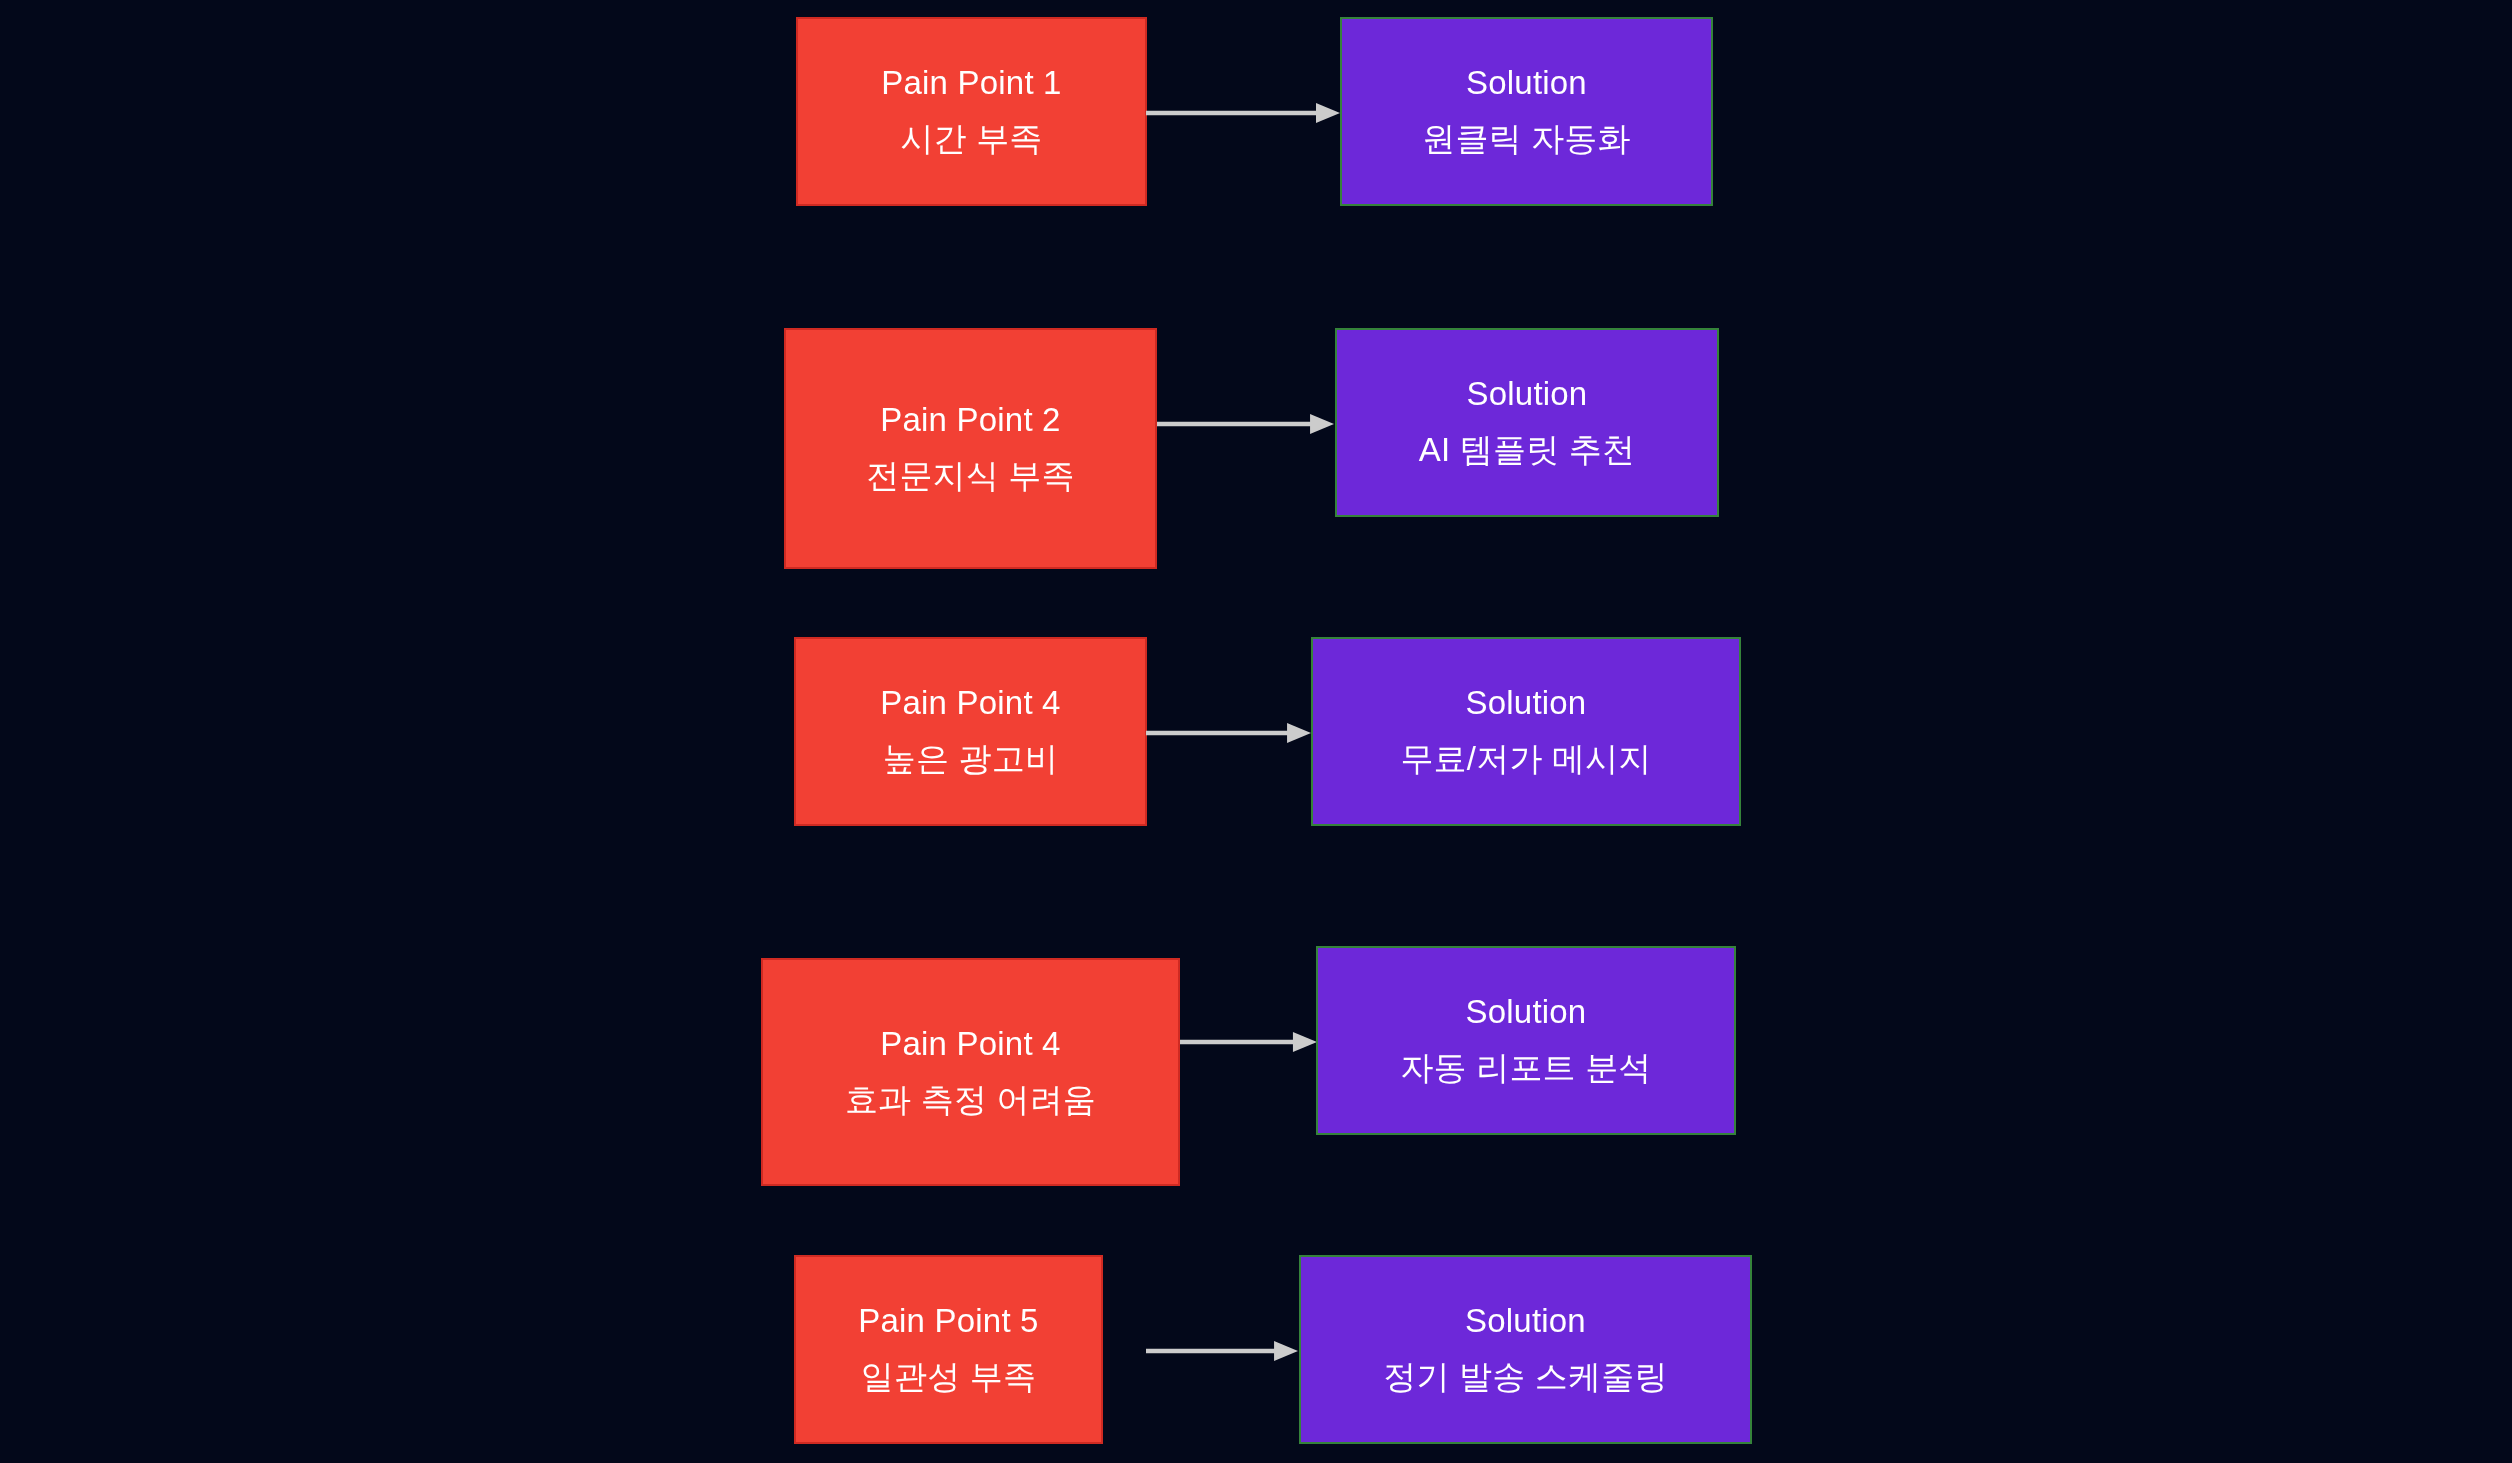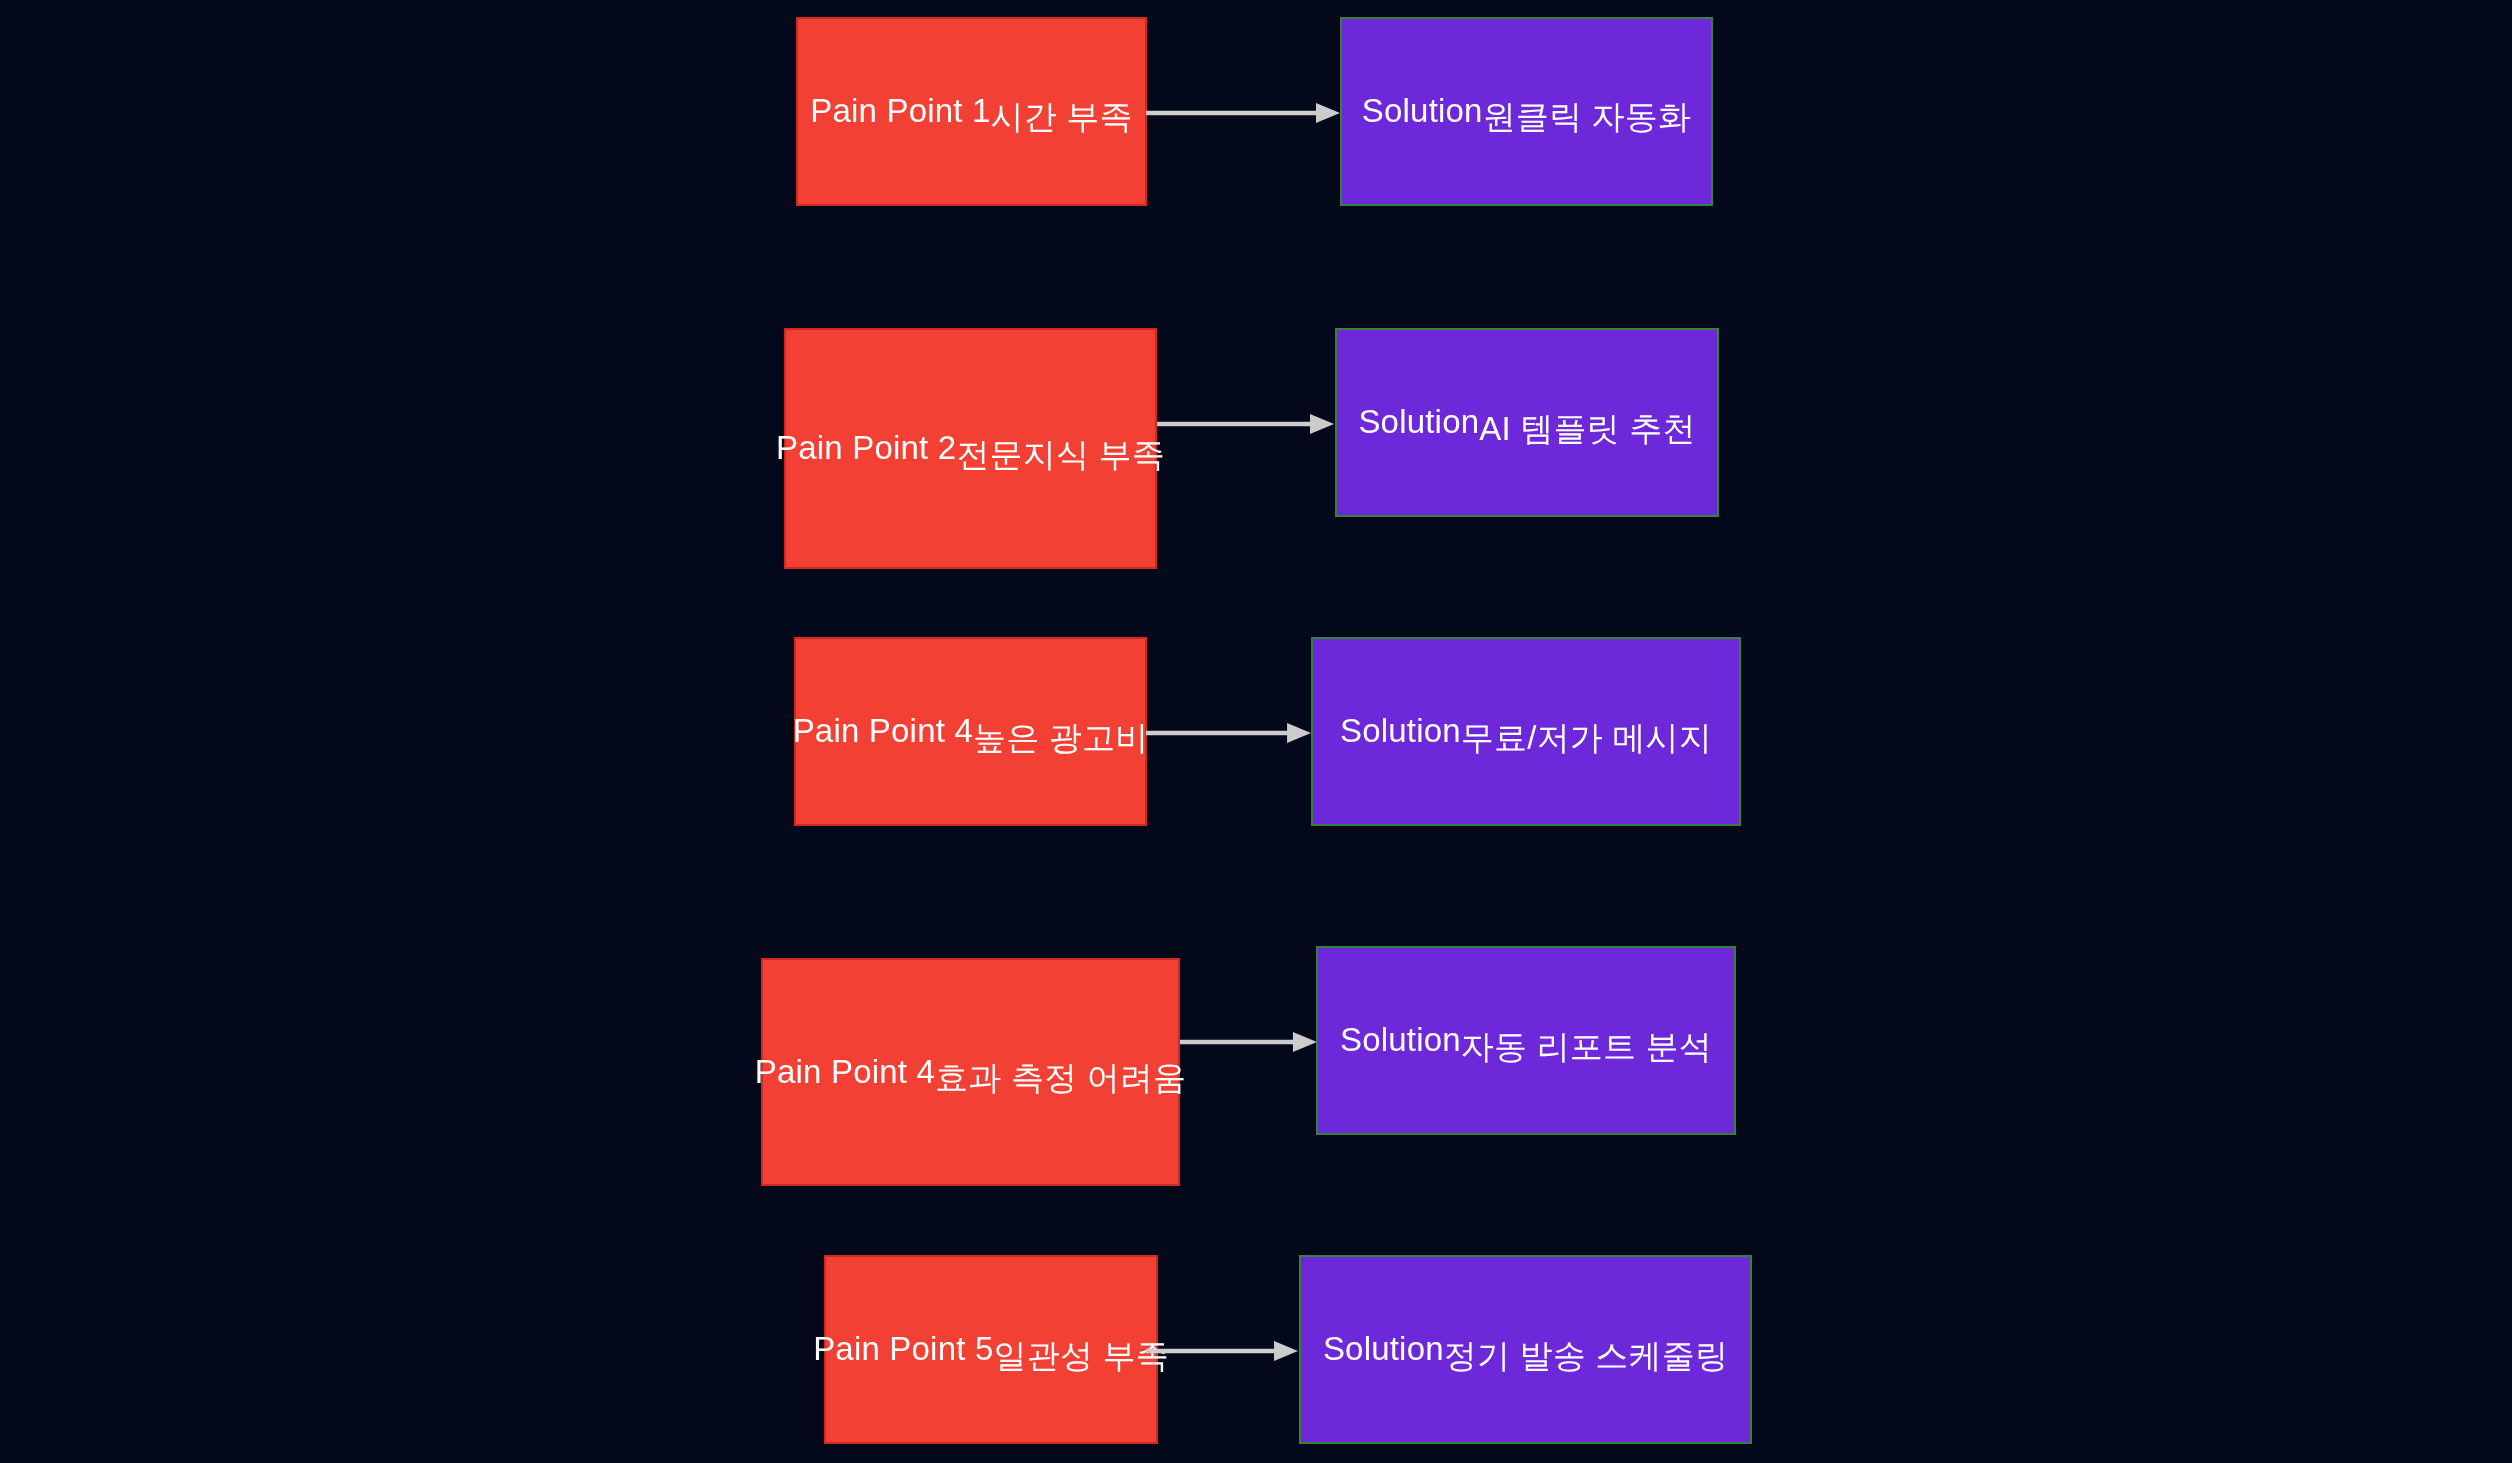--- a/index.html
+++ b/index.html
@@ -21,20 +21,21 @@
   }
   .flow-row {
     position: absolute;
     left: 0;
     width: 2512px;
   }
   .node-box {
     position: absolute;
     box-sizing: border-box;
     display: flex;
+    flex-direction: column;
     align-items: center;
     justify-content: center;
     text-align: center;
     color: #ffffff;
     line-height: 1.30;
   }
   .node-box .node-title {
     font-size: 33px;
     font-weight: 400;
     letter-spacing: 0.2px;
@@ -134,21 +135,21 @@
         <polygon points="122,1 148,12 122,23" fill="#cccccc"></polygon>
       </svg>
     </div>
     <div class="node-box solution-box" style="left:1316px; top:0px; width:420px; height:189px;">
       <span class="node-title">Solution</span>
       <span class="node-subtitle">자동 리포트 분석</span>
     </div>
   </div>
 
   <div class="flow-row" style="top:1255px;">
-    <div class="node-box pain-box" style="left:824px; top:0px; width:334px; height:189px;">
+    <div class="node-box pain-box" style="left:794px; top:0px; width:309px; height:189px;">
       <span class="node-title">Pain Point 5</span>
       <span class="node-subtitle">일관성 부족</span>
     </div>
     <div class="connector" style="left:1146px; top:85px; width:152px;">
       <svg viewBox="0 0 165 24" preserveAspectRatio="none">
         <line x1="0" y1="12" x2="141" y2="12" stroke="#cccccc" stroke-width="5"></line>
         <polygon points="139,1 165,12 139,23" fill="#cccccc"></polygon>
       </svg>
     </div>
     <div class="node-box solution-box" style="left:1299px; top:0px; width:453px; height:189px;">

